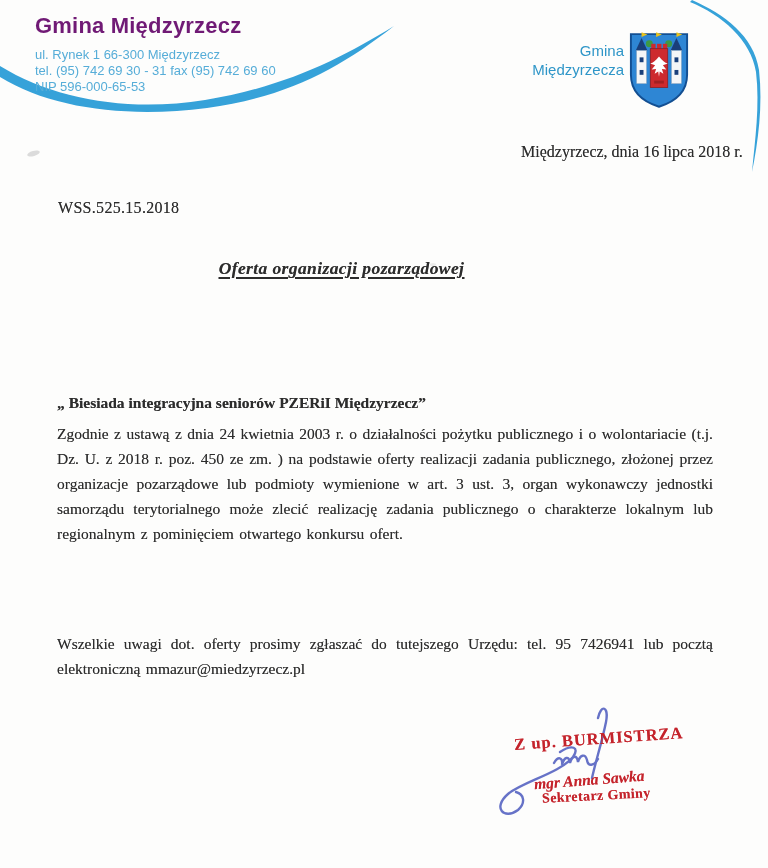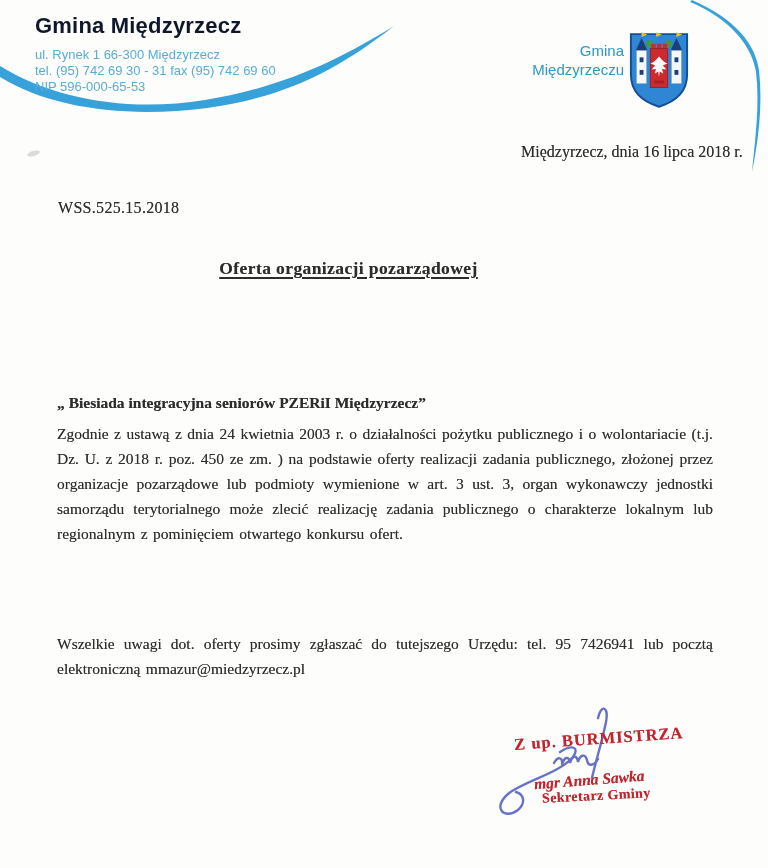--- a/index.html
+++ b/index.html
@@ -17,21 +17,21 @@
   
   .letterhead-left {
     position: absolute;
     left: 35px; top: 13px;
     font-family: "Liberation Sans", sans-serif;
   }
   .org-title {
     font-size: 22px;
     font-weight: 600;
     letter-spacing: 0.2px;
-    color: #0f172a;
+    color: #701a75;
     margin-bottom: 8px;
   }
   .org-address {
     font-size: 13px;
     line-height: 16px;
     font-weight: 500;
     color: #56add8;
   }
   .swoosh-left { position: absolute; left: 0; top: 14px; }
   .swoosh-right { position: absolute; left: 666px; top: 0; }
@@ -60,23 +60,24 @@
   }
   .reference {
     position: absolute;
     left: 58px; top: 199px;
     font-size: 16px;
     letter-spacing: 0.3px;
     text-align: right;
   }
   .doc-title {
     position: absolute;
-    left: 7px; top: 258px;
+    left: 0; top: 258px;
     width: 683px;
     text-align: center;
+    font-style: italic;
   }
   .doc-title span {
     font-size: 17.5px;
     font-weight: 700;
     letter-spacing: 0.4px;
     text-decoration: underline;
     text-underline-offset: 3px;
     text-decoration-thickness: 1.5px;
   }
 
@@ -155,21 +156,21 @@
 
   <div class="letterhead-left">
     <div class="org-title">Gmina Międzyrzecz</div>
     <div class="org-address">ul. Rynek 1 66-300 Międzyrzecz</div>
     <div class="org-address">tel. (95) 742 69 30 - 31 fax (95) 742 69 60</div>
     <div class="org-address">NIP 596-000-65-53</div>
   </div>
 
   <div class="logo-caption">
     <div>Gmina</div>
-    <div>Międzyrzeczu</div>
+    <div>Międzyrzecza</div>
   </div>
   <svg class="coat-of-arms" width="62" height="84" viewBox="0 0 64 86">
     <path d="M3 7 H61 V49 C61 67 48 77 32 82 C16 77 3 67 3 49 Z" fill="#2e86d4" stroke="#134f92" stroke-width="2"></path>
 
     <circle cx="22" cy="17" r="3.6" fill="#3e9a44"></circle>
     <circle cx="42" cy="17" r="3.6" fill="#3e9a44"></circle>
 
     <polygon points="14,5 20,7.5 14,10" fill="#e9c21b"></polygon>
     <polygon points="29,5 35,7.5 29,10" fill="#e9c21b"></polygon>
     <polygon points="50,5 56,7.5 50,10" fill="#e9c21b"></polygon>

